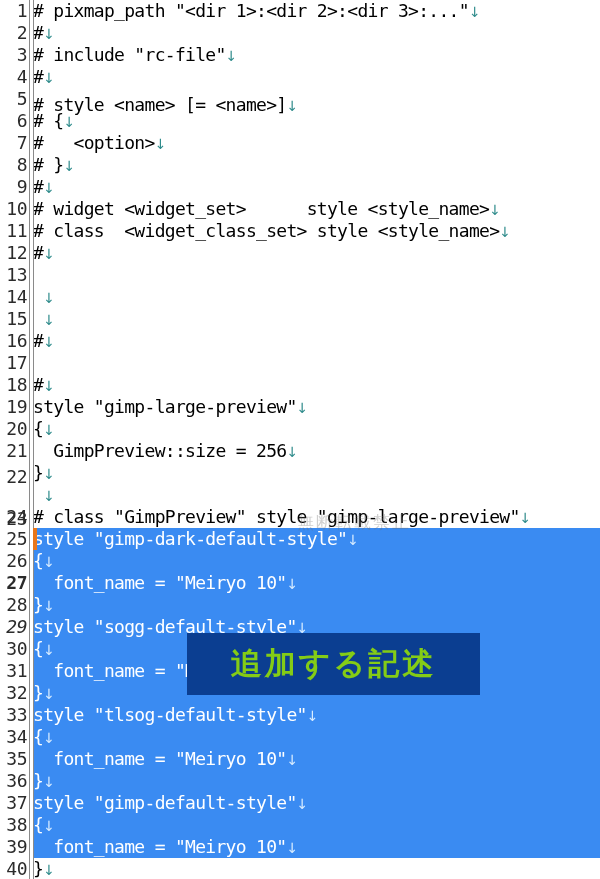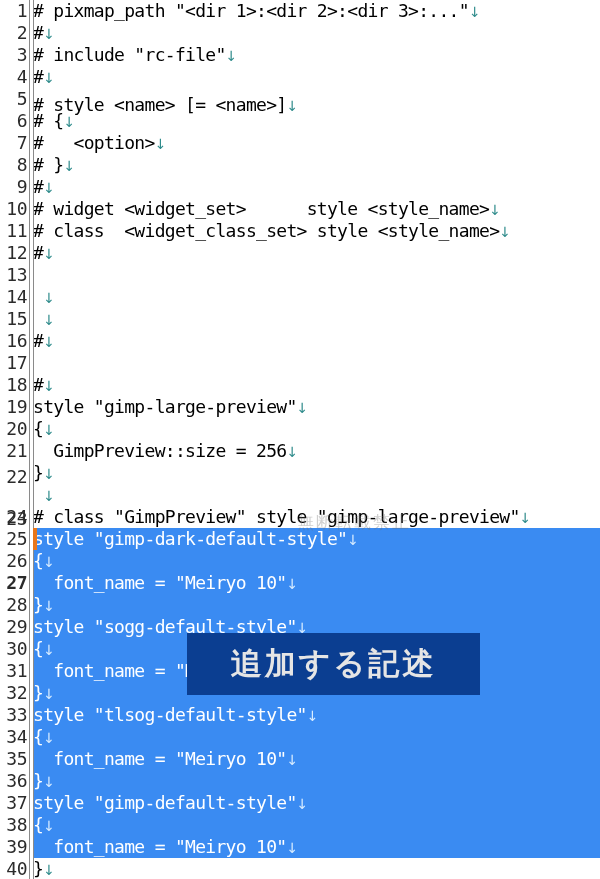--- a/index.html
+++ b/index.html
@@ -135,21 +135,21 @@
     top: 633px;
     width: 293px;
     height: 62px;
     background: #0b3e91;
     z-index: 7;
     display: flex;
     align-items: center;
     justify-content: center;
   }
   #callout-label {
-    color: #e5e5e5;
+    color: #84cc16;
     font-size: 31px;
     font-weight: bold;
     letter-spacing: 3px;
     font-family: Liberation Serif, serif;
     white-space: nowrap;
   }
 </style>
 </head>
 <body>
 
@@ -220,21 +220,21 @@
       <div class="gnum" style="top: 396px;">19</div>
       <div class="gnum" style="top: 418px;">20</div>
       <div class="gnum" style="top: 440px;">21</div>
       <div class="gnum" style="top: 466px;">22</div>
       <div class="gnum" style="top: 508px; padding-left: 8px;">23</div>
       <div class="gnum" style="top: 506px;">24</div>
       <div class="gnum" style="top: 528px;">25</div>
       <div class="gnum" style="top: 550px;">26</div>
       <div class="gnum" style="top: 572px; font-weight: bold;">27</div>
       <div class="gnum" style="top: 594px;">28</div>
-      <div class="gnum" style="top: 616px;">29</div>
+      <div class="gnum" style="top: 616px; font-style: italic;">29</div>
       <div class="gnum" style="top: 638px;">30</div>
       <div class="gnum" style="top: 660px;">31</div>
       <div class="gnum" style="top: 682px;">32</div>
       <div class="gnum" style="top: 704px;">33</div>
       <div class="gnum" style="top: 726px;">34</div>
       <div class="gnum" style="top: 748px;">35</div>
       <div class="gnum" style="top: 770px;">36</div>
       <div class="gnum" style="top: 792px;">37</div>
       <div class="gnum" style="top: 814px;">38</div>
       <div class="gnum" style="top: 836px;">39</div>

